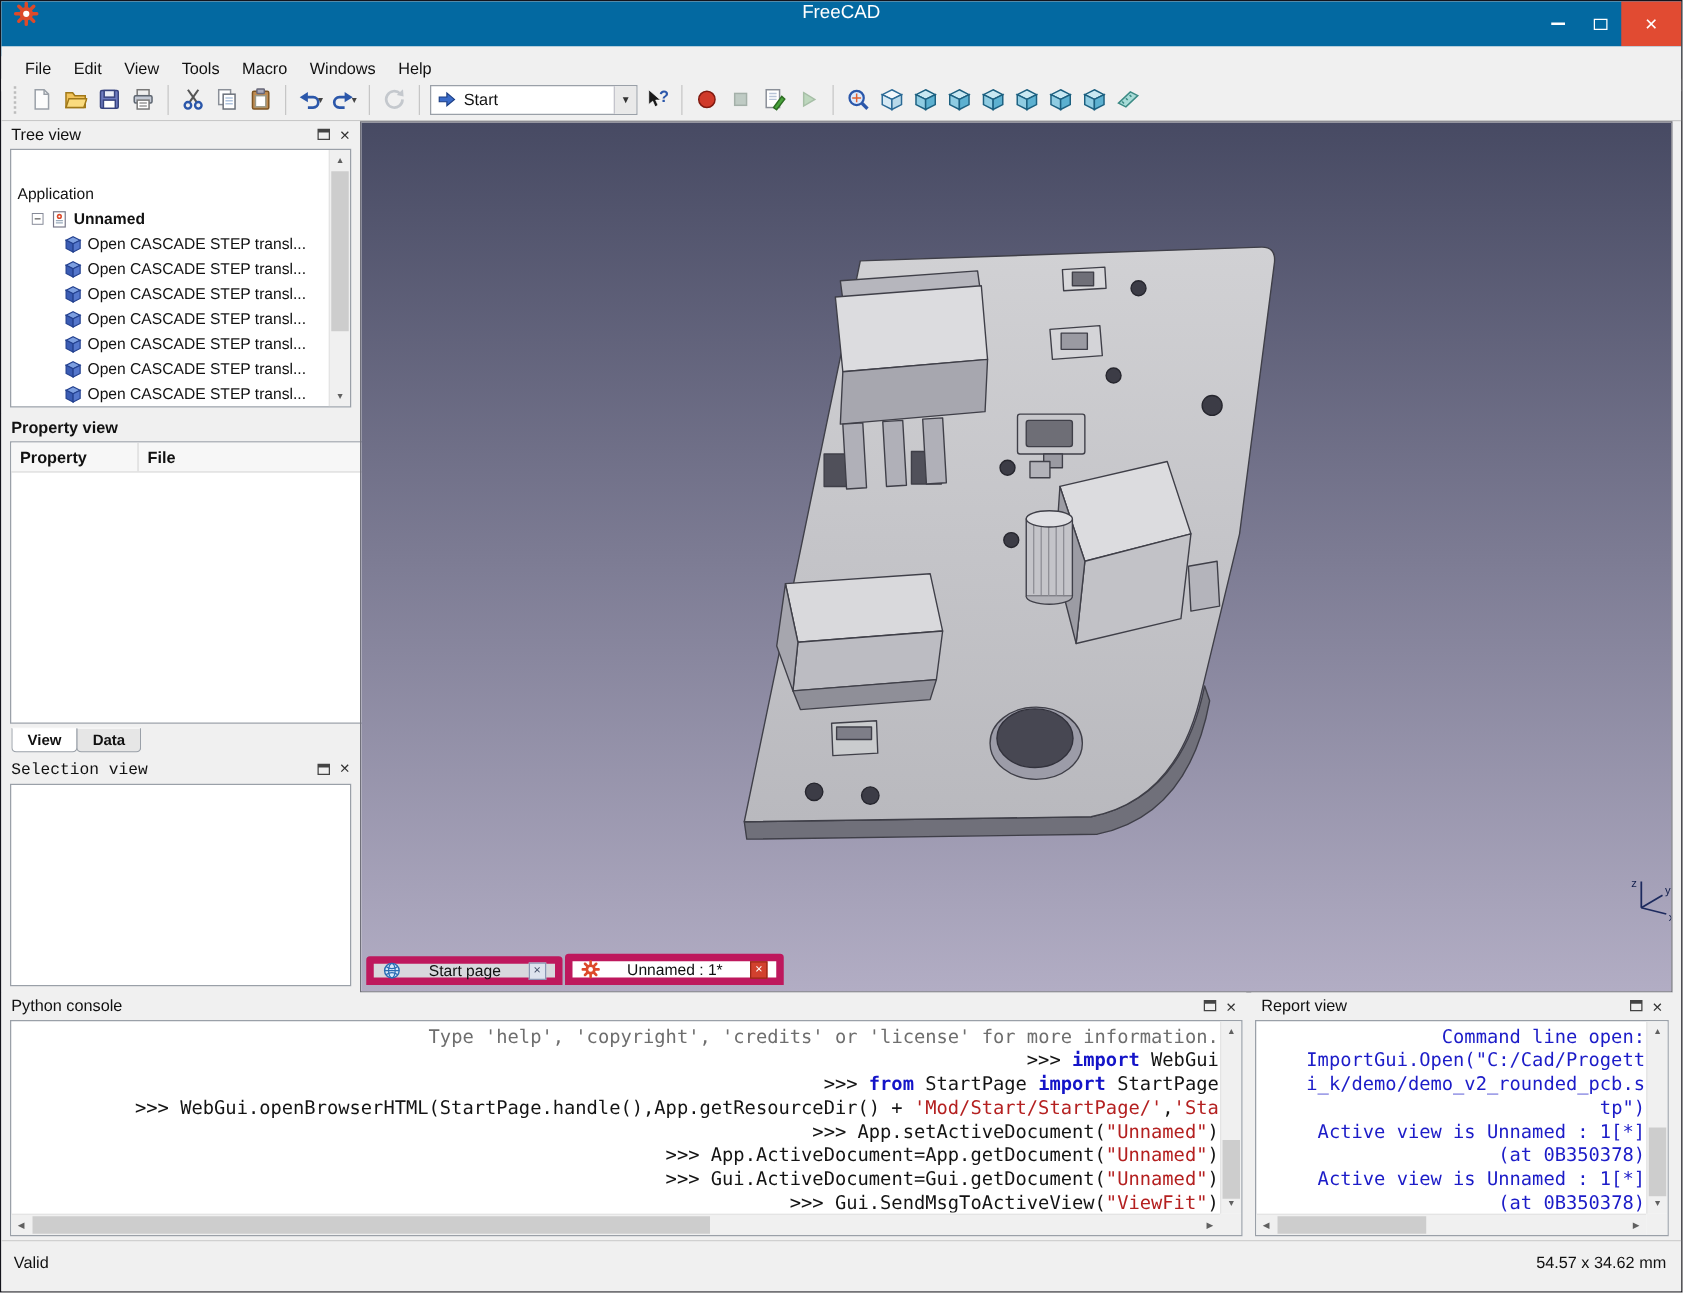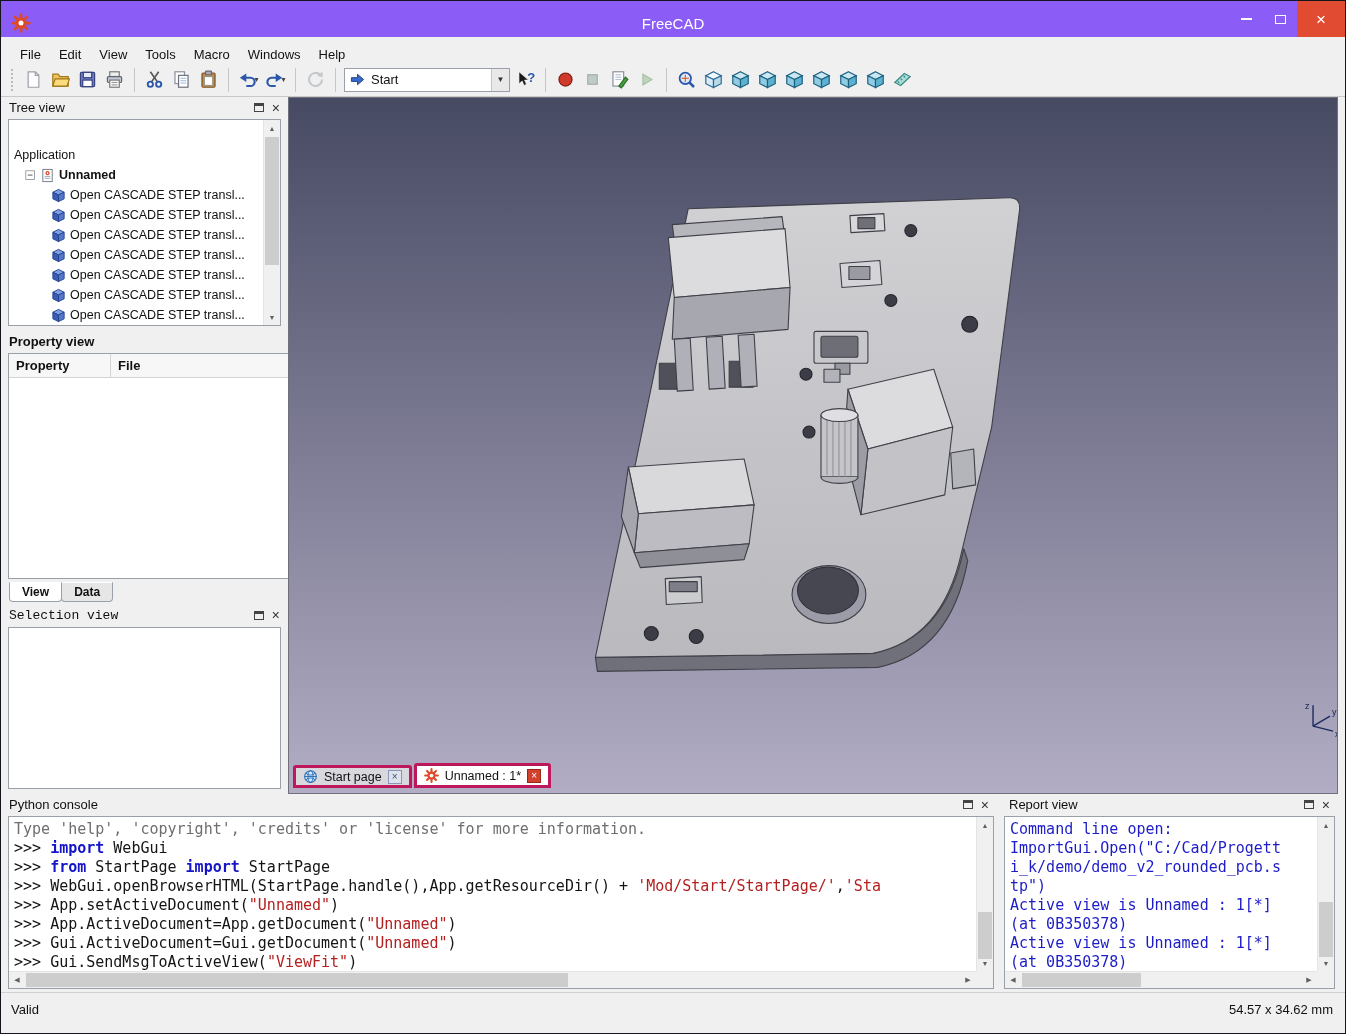--- a/index.html
+++ b/index.html
@@ -1,21 +1,21 @@
 <!DOCTYPE html>
 <html><head>
 <meta charset="utf-8">
 <style>
   *{margin:0;padding:0;box-sizing:border-box;}
   html,body{background:#9a9a9a;}
   body{font-family:"Liberation Sans",sans-serif;color:#111;}
   .window{position:relative;width:1346px;height:1034px;background:#f0f0f0;border:1px solid #14141c;overflow:hidden;}
 
   
-  .titlebar{position:absolute;left:0;top:0;right:0;height:44px;background:#8b5cf6;display:flex;align-items:center;}
+  .titlebar{position:absolute;left:0;top:0;right:0;height:44px;background:#0369a1;display:flex;}
   .app-icon{width:20px;height:20px;margin-left:10px;}
   .title{position:absolute;left:0;right:0;text-align:center;color:#fff;font-size:15px;pointer-events:none;}
   .win-controls{position:absolute;right:0;top:0;height:36px;display:flex;}
   .wc{width:34px;height:100%;display:flex;align-items:center;justify-content:center;}
   .wc .min-bar{width:11px;height:2px;background:#fff;}
   .wc .max-box{width:11px;height:9px;border:1px solid #fff;}
   .wc.close{width:48px;background:#e14b32;color:#fff;font-size:17px;line-height:1;}
 
   
   .menubar{position:absolute;top:36px;left:0;right:0;height:36px;background:#f0f0f0;border-bottom:1px solid #d9d9d9;display:flex;align-items:center;padding-left:10px;font-size:13px;}
@@ -26,21 +26,21 @@
   .tb-sep{width:1px;height:24px;background:#c6c6c6;margin:0 6px;flex:0 0 auto;}
   .tb-btn{width:27px;height:27px;display:flex;align-items:center;justify-content:center;flex:0 0 auto;}
   .tb-btn.dim{opacity:.5;}
   .tb-ic{width:19px;height:19px;display:block;}
   .caret{font-size:8px;color:#444;margin-left:-3px;}
   .wb-combo{display:inline-flex;align-items:center;height:24px;background:#fff;border:1px solid #9aa0a8;width:166px;margin:0 2px;padding-left:5px;gap:6px;font-size:13px;flex:0 0 auto;}
   .wb-ic{width:15px;height:15px;}
   .wb-arrow-btn{margin-left:auto;width:18px;height:22px;background:#e9e9e9;border-left:1px solid #c4c4cc;display:flex;align-items:center;justify-content:center;font-size:8px;color:#333;}
 
   
-  .dock{position:absolute;background:#f0f0f0;}
+  .dock{position:absolute;background:#f0f0f0;text-align:right;}
   .dock-header{height:21px;display:flex;align-items:center;padding:0 8px;font-size:13px;}
   .dock-btns{margin-left:auto;display:flex;gap:8px;align-items:center;}
   .float-ic{width:10px;height:9px;border:1px solid #444;border-top:3px solid #444;display:inline-block;}
   .close-ic{font-size:14px;color:#333;line-height:1;}
   .dock-body{position:absolute;left:7px;right:7px;top:22px;bottom:5px;background:#fff;border:1px solid #9aa0a8;overflow:hidden;}
 
   
   .tree-colhdr{height:24px;border-bottom:1px solid #d4d4d4;display:flex;align-items:center;padding-left:6px;font-size:13px;background:#fff;}
   .tree-rows{position:absolute;top:25px;left:0;right:17px;bottom:0;font-size:12.5px;overflow:hidden;}
   .tree-row{height:20px;display:flex;align-items:center;gap:4px;padding-left:5px;white-space:nowrap;}
@@ -68,21 +68,21 @@
   .pv-cell.c1{width:102px;}
   .pv-cell.c2{flex:1;border-right:none;}
   .pv-tabs{position:absolute;left:8px;bottom:3px;height:20px;display:flex;font-size:12px;}
   .pv-tab{padding:2px 12px 3px;border:1px solid #9aa0a8;border-top:1px solid #fff;background:#e6e6e6;border-radius:0 0 4px 4px;margin-right:-1px;}
   .pv-tab.active{background:#fff;position:relative;z-index:2;border-top:1px solid #fff;}
 
   
   .viewport{position:absolute;left:287px;top:96px;width:1050px;height:697px;border:1px solid #70707a;}
   .viewport svg{display:block;width:100%;height:100%;}
   .vp-tabs{position:absolute;left:4px;bottom:5px;height:25px;display:flex;align-items:flex-end;gap:2px;}
-  .vp-tab{display:flex;align-items:center;gap:6px;height:23px;padding:0 7px;font-size:12.5px;background:#d8d8dd;border:3px solid #be185d;border-radius:3px 3px 0 0;justify-content:center;}
+  .vp-tab{display:flex;align-items:center;gap:22px;height:23px;padding:0 7px;font-size:12.5px;background:#d8d8dd;border:6px solid #be185d;border-radius:3px 3px 0 0;justify-content:center;}
   .vp-tab.active{background:#fff;height:25px;}
   .vt-ic{width:15px;height:15px;}
   .vt-close{width:14px;height:14px;display:flex;align-items:center;justify-content:center;font-size:10px;line-height:1;border:1px solid #8a97b4;background:#dde3ee;color:#44506a;}
   .vp-tab.active .vt-close{background:#d2412e;border-color:#992616;color:#fff;}
 
   
   .console-text{position:absolute;top:3px;left:5px;right:18px;bottom:18px;font-family:"DejaVu Sans Mono","Liberation Mono",monospace;font-size:15px;line-height:19px;white-space:pre;overflow:hidden;}
   .code-line{height:19px;white-space:pre;}
   .tok-p{color:#141414;}
   .tok-k{color:#1414c8;font-weight:bold;}

